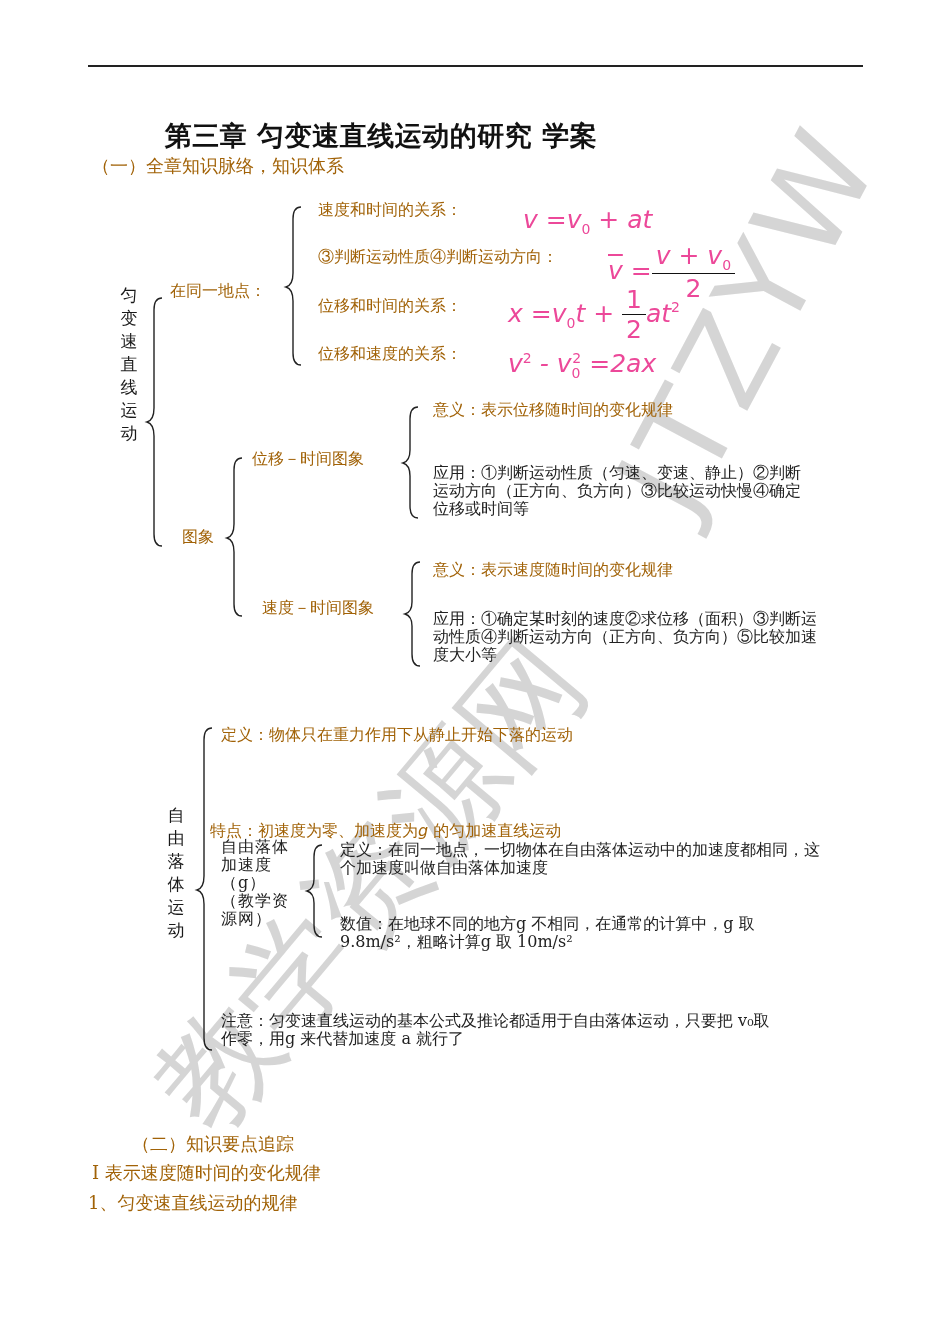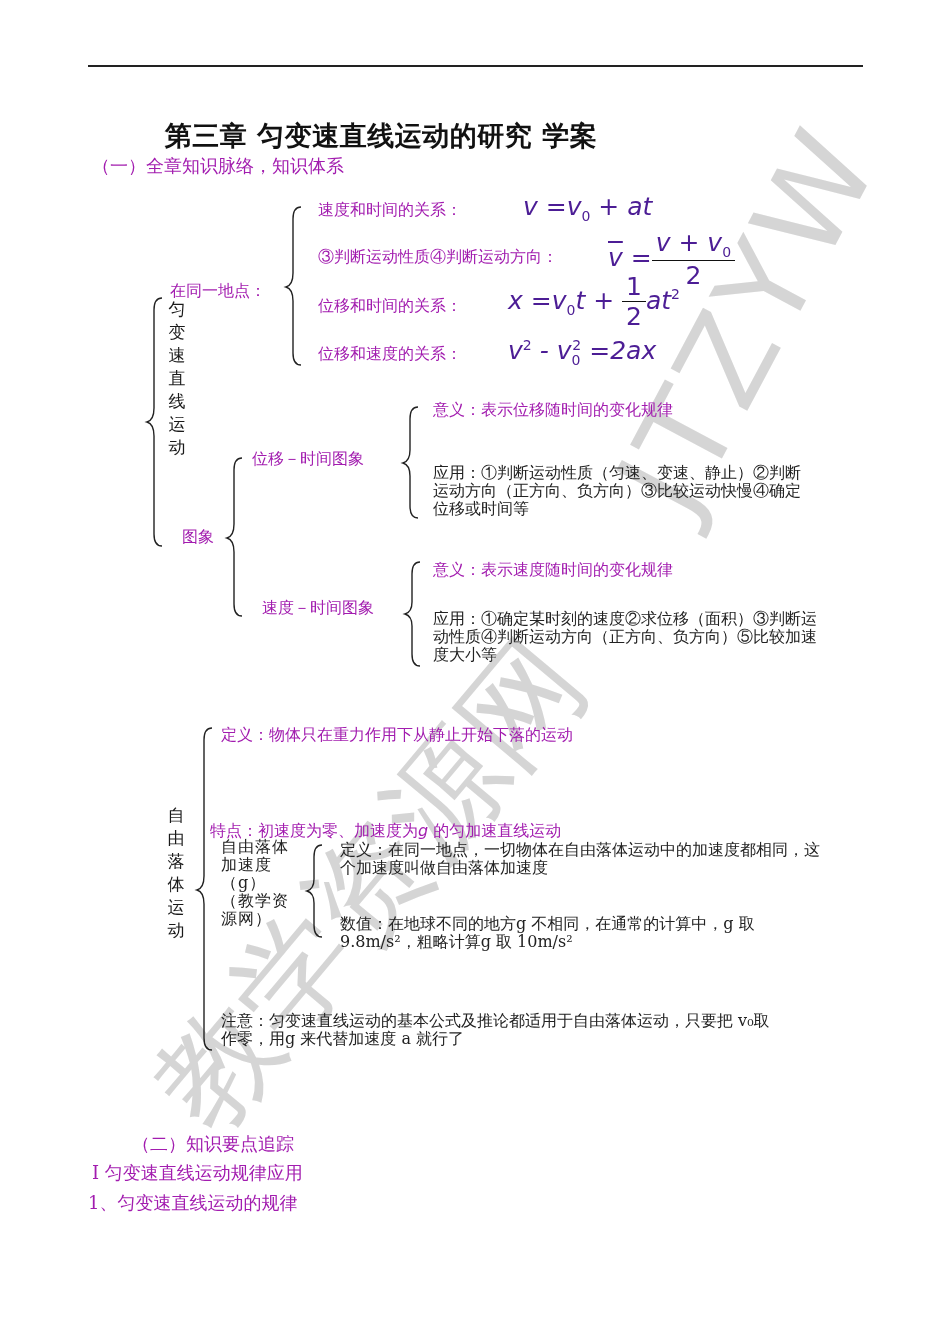--- a/index.html
+++ b/index.html
@@ -2,24 +2,24 @@
 <html><head>
 <meta charset="utf-8">
 <style>
   html, body { margin:0; padding:0; background:#ffffff; }
   body { width:950px; height:1342px; position:relative; overflow:hidden;
          font-family:"DejaVu Serif","Liberation Serif",serif; color:#1a1a1a; }
   .abs { position:absolute; white-space:nowrap; }
   .rule { position:absolute; left:88px; top:65px; width:775px; height:2px; background:#222; }
   .title { left:0; width:762px; top:118px; text-align:center; font-size:27px; font-weight:bold;
            font-family:"DejaVu Sans","Liberation Sans",sans-serif; letter-spacing:0.5px; color:#111; }
-  .txt { font-size:16px; line-height:18px; color:#a21caf; }
+  .txt { font-size:16px; line-height:18px; color:#a16207; }
   .sec { font-size:18px; }
   .vert { font-size:17px; line-height:23px; white-space:normal; width:20px; text-align:center; }
-  .math { font-family:"DejaVu Sans","Liberation Sans",sans-serif; font-style:italic; color:#4c1d95; font-size:25px; }
+  .math { font-family:"DejaVu Sans","Liberation Sans",sans-serif; font-style:italic; color:#ec4899; font-size:25px;margin-top:13px; }
   .math sub, .math sup { font-size:14px; font-style:normal; }
   .frac { display:inline-block; vertical-align:middle; text-align:center; }
   .frac .num { display:block; border-bottom:1.5px solid #111; padding:0 4px; }
   .frac .den { display:block; font-style:normal; }
   .bar { text-decoration:overline; }
   .para { font-size:16px; line-height:18px; white-space:normal; color:#222; }
   .it { font-style:italic; font-family:"DejaVu Sans","Liberation Sans",sans-serif; }
   svg.brace { position:absolute; overflow:visible; }
   svg.brace path { fill:none; stroke:#222; stroke-width:1.4; }
   .wm { position:absolute; color:#c8c8c8; font-family:"DejaVu Sans","Liberation Sans",sans-serif;
@@ -30,21 +30,21 @@
 
 <div class="wm" style="left:590px;top:470px;font-size:120px;transform:rotate(-62deg);transform-origin:left top;letter-spacing:6px;">JTZYW</div>
 <div class="wm" style="left:120px;top:1060px;font-size:118px;transform:rotate(-50deg);transform-origin:left top;">教学资源网</div>
 
 <div class="rule"></div>
 
 <div class="abs title">第三章  匀变速直线运动的研究  学案</div>
 
 <div class="abs txt sec" style="left:92px;top:157px;">（一）全章知识脉络，知识体系</div>
 
-<div class="abs vert" style="left:119px;top:298px;margin-left:48px;">匀变速直线运动</div>
+<div class="abs vert" style="left:119px;top:284px;">匀变速直线运动</div>
 
 <svg class="brace" style="left:146px;top:296px;" width="20" height="252">
   <path d="M16,2 Q8,2 8,14 L8,112 Q8,124 1,126 Q8,128 8,140 L8,238 Q8,250 16,250"></path>
 </svg>
 
 <div class="abs txt" style="left:170px;top:282px;">在同一地点：</div>
 
 <svg class="brace" style="left:285px;top:205px;" width="20" height="162">
   <path d="M16,2 Q8,2 8,14 L8,68 Q8,80 1,82 Q8,84 8,96 L8,148 Q8,160 16,160"></path>
 </svg>
@@ -97,14 +97,14 @@
 <div class="abs para" style="left:221px;top:838px;width:78px;letter-spacing:1px;">自由落体加速度（g）（教学资源网）</div>
 <svg class="brace" style="left:306px;top:843px;" width="20" height="96">
   <path d="M16,2 Q8,2 8,14 L8,36 Q8,46 1,48 Q8,50 8,60 L8,82 Q8,94 16,94"></path>
 </svg>
 <div class="abs para" style="left:340px;top:841px;width:482px;">定义：在同一地点，一切物体在自由落体运动中的加速度都相同，这个加速度叫做自由落体加速度</div>
 <div class="abs para" style="left:340px;top:915px;width:470px;">数值：在地球不同的地方g 不相同，在通常的计算中，g 取 9.8m/s²，粗略计算g 取 10m/s²</div>
 
 <div class="abs para" style="left:221px;top:1012px;width:555px;">注意：匀变速直线运动的基本公式及推论都适用于自由落体运动，只要把 v₀取作零，用g 来代替加速度 a 就行了</div>
 
 <div class="abs txt sec" style="left:92px;top:1135px;margin-left:40px;">（二）知识要点追踪</div>
-<div class="abs txt sec" style="left:92px;top:1164px;">Ⅰ  匀变速直线运动规律应用</div>
+<div class="abs txt sec" style="left:92px;top:1164px;">Ⅰ  表示速度随时间的变化规律</div>
 <div class="abs txt sec" style="left:88px;top:1194px;">1、匀变速直线运动的规律</div>
 
 </body></html>

